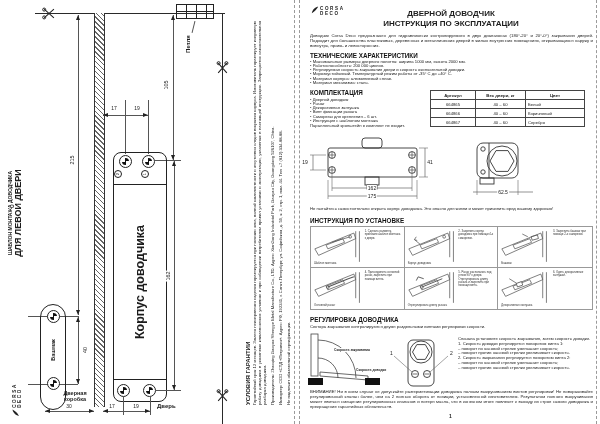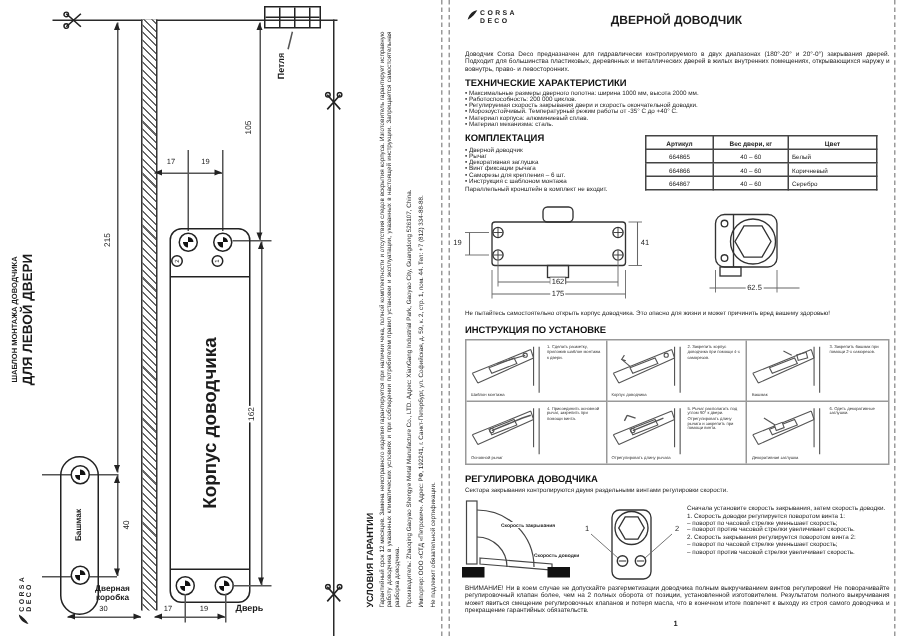--- a/index.html
+++ b/index.html
@@ -186,20 +186,21 @@
           <svg width="8" height="8" viewBox="0 0 10 10">
             <path d="M1 9 C2 4 6 1 9 1 C7 4 5 7 1 9 Z" fill="#222"></path>
           </svg>
         </span>
       <span class="logotxt"><span>CORSA</span><br><span>DECO</span></span>
     </div>
   </div>
 
   <div class="abs h1" style="left:310px;top:9px;width:282px;text-align:center">
     <div>ДВЕРНОЙ ДОВОДЧИК</div>
+    <div>ИНСТРУКЦИЯ ПО ЭКСПЛУАТАЦИИ</div>
   </div>
 
   <div class="txt" style="left:310px;top:33px;width:283px">Доводчик Corsa Deco предназначен для гидравлически контролируемого в двух диапазонах (180°-20° и 20°-0°) закрывания дверей. Подходит для большинства пластиковых, деревянных и металлических дверей в жилых внутренних помещениях, открывающихся наружу и вовнутрь, право- и левосторонних.</div>
 
   <div class="h2" style="left:310px;top:52px">ТЕХНИЧЕСКИЕ ХАРАКТЕРИСТИКИ</div>
   <div class="abs" style="left:310px;top:60px;width:283px">
     <div class="li">Максимальные размеры дверного полотна: ширина 1000 мм, высота 2000 мм.</div>
     <div class="li">Работоспособность: 200 000 циклов.</div>
     <div class="li">Регулируемая скорость закрывания двери и скорость окончательной доводки.</div>
     <div class="li">Морозоустойчивый. Температурный режим работы от -35° С до +40° С.</div>

